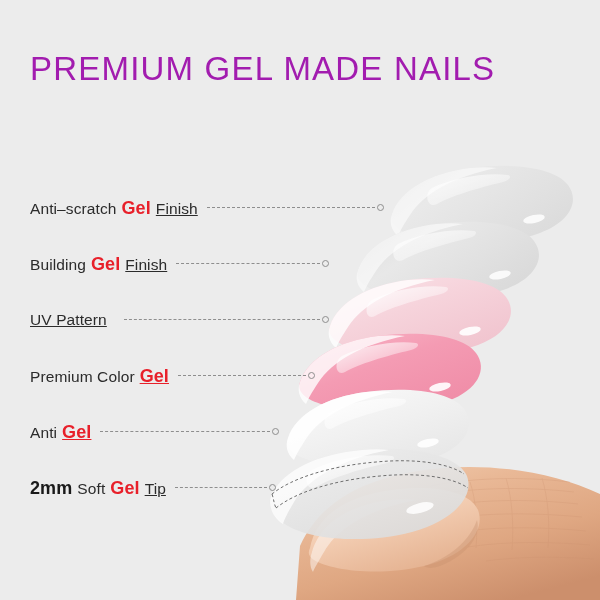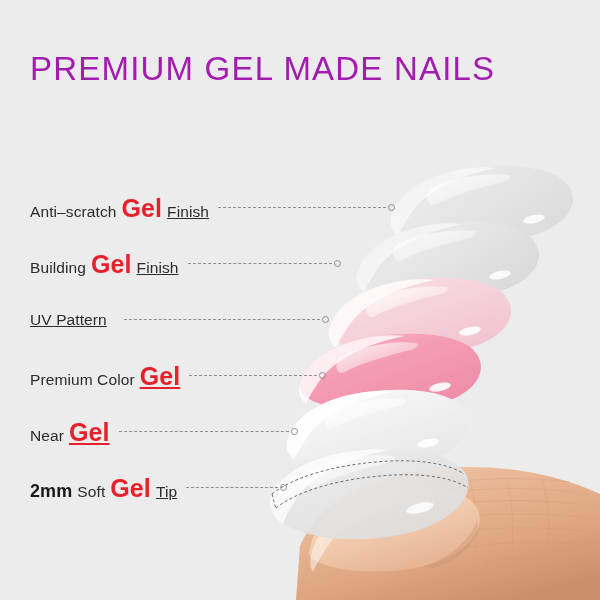--- a/index.html
+++ b/index.html
@@ -76,21 +76,21 @@
   .callout-label .w {
     margin-right: 5px;
   }
   .callout-label .w:last-child {
     margin-right: 0;
     text-decoration: underline;
   }
   .gel-word {
     color: #e8202a;
     font-weight: 700;
-    font-size: 25px;
+    font-size: 18px;
   }
   .bold-word {
     color: #1a1a1a;
     font-weight: 700;
     font-size: 18px;
   }
   .leader {
     position: relative;
     height: 1px;
     margin-left: 9px;
@@ -308,21 +308,21 @@
         <div class="callout-label">
           <span class="w">Premium Color</span>
           <span class="w gel-word">Gel</span>
         </div>
         <div class="leader" style="width: 128px;">
           <span class="leader-dot"></span>
         </div>
       </div>
       <div class="callout-row" style="top: 420px;">
         <div class="callout-label">
-          <span class="w">Near</span>
+          <span class="w">Anti</span>
           <span class="w gel-word">Gel</span>
         </div>
         <div class="leader" style="width: 170px;">
           <span class="leader-dot"></span>
         </div>
       </div>
       <div class="callout-row" style="top: 476px;">
         <div class="callout-label">
           <span class="w bold-word">2mm</span>
           <span class="w">Soft</span>

